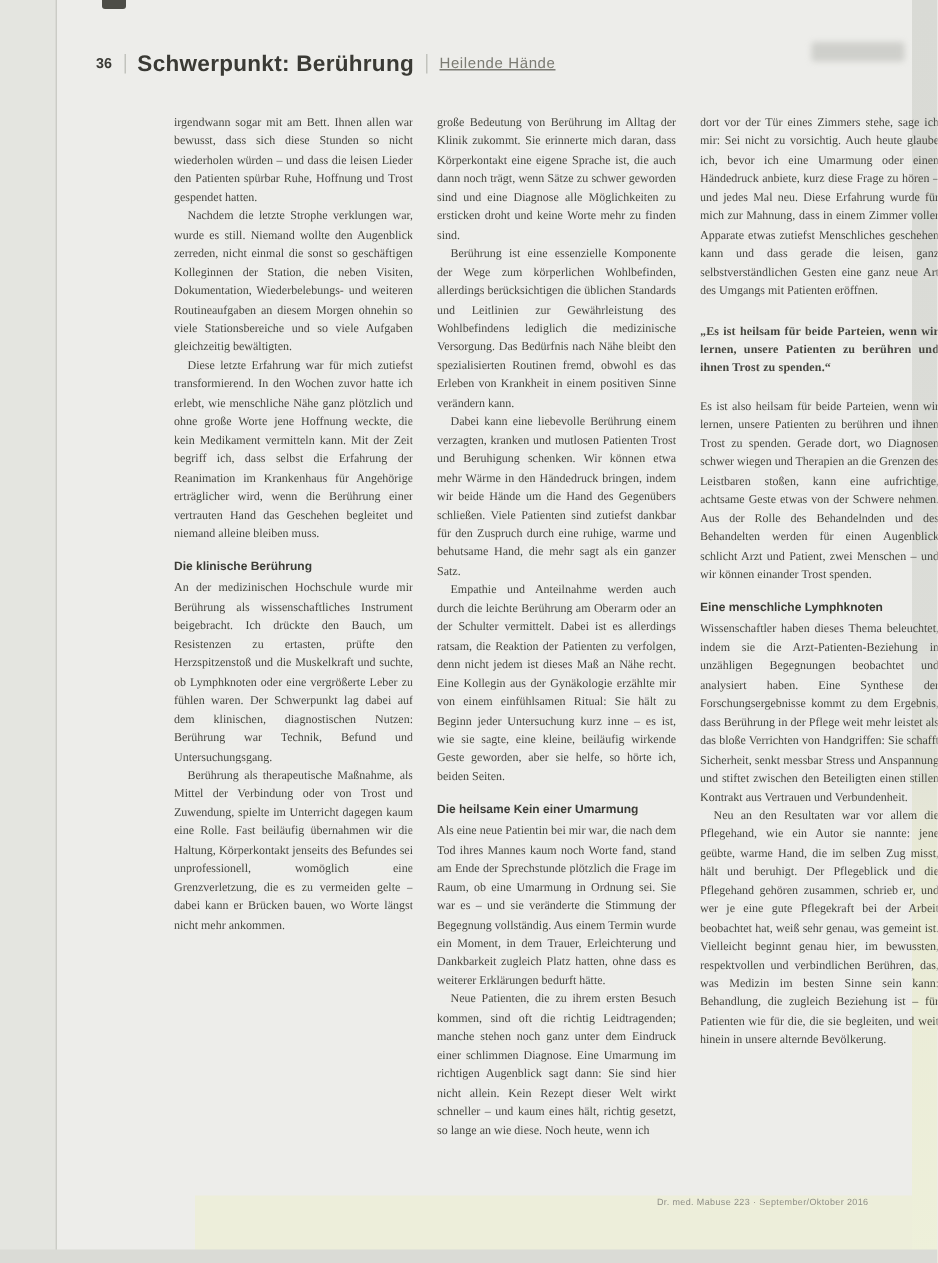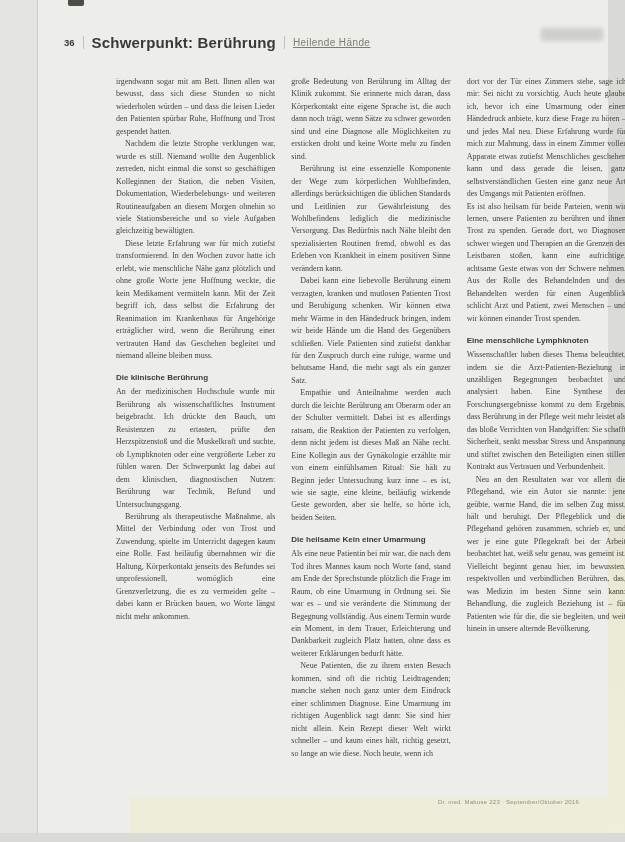--- a/index.html
+++ b/index.html
@@ -120,20 +120,21 @@
     <p class="ind">Berührung ist eine essenzielle Komponente der Wege zum körperlichen Wohlbefinden, allerdings berücksichtigen die üblichen Standards und Leitlinien zur Gewährleistung des Wohlbefindens lediglich die medizinische Versorgung. Das Bedürfnis nach Nähe bleibt den spezialisierten Routinen fremd, obwohl es das Erleben von Krankheit in einem positiven Sinne verändern kann.</p>
     <p class="ind">Dabei kann eine liebevolle Berührung einem verzagten, kranken und mutlosen Patienten Trost und Beruhigung schenken. Wir können etwa mehr Wärme in den Händedruck bringen, indem wir beide Hände um die Hand des Gegenübers schließen. Viele Patienten sind zutiefst dankbar für den Zuspruch durch eine ruhige, warme und behutsame Hand, die mehr sagt als ein ganzer Satz.</p>
     <p class="ind">Empathie und Anteilnahme werden auch durch die leichte Berührung am Oberarm oder an der Schulter vermittelt. Dabei ist es allerdings ratsam, die Reaktion der Patienten zu verfolgen, denn nicht jedem ist dieses Maß an Nähe recht. Eine Kollegin aus der Gynäkologie erzählte mir von einem einfühlsamen Ritual: Sie hält zu Beginn jeder Untersuchung kurz inne – es ist, wie sie sagte, eine kleine, beiläufig wirkende Geste geworden, aber sie helfe, so hörte ich, beiden Seiten.</p>
     <h3>Die heilsame Kein einer Umarmung</h3>
     <p>Als eine neue Patientin bei mir war, die nach dem Tod ihres Mannes kaum noch Worte fand, stand am Ende der Sprechstunde plötzlich die Frage im Raum, ob eine Umarmung in Ordnung sei. Sie war es – und sie veränderte die Stimmung der Begegnung vollständig. Aus einem Termin wurde ein Moment, in dem Trauer, Erleichterung und Dankbarkeit zugleich Platz hatten, ohne dass es weiterer Erklärungen bedurft hätte.</p>
     <p class="ind">Neue Patienten, die zu ihrem ersten Besuch kommen, sind oft die richtig Leidtragenden; manche stehen noch ganz unter dem Eindruck einer schlimmen Diagnose. Eine Umarmung im richtigen Augenblick sagt dann: Sie sind hier nicht allein. Kein Rezept dieser Welt wirkt schneller – und kaum eines hält, richtig gesetzt, so lange an wie diese. Noch heute, wenn ich</p>
   </div>
 
   <div class="col">
     <p>dort vor der Tür eines Zimmers stehe, sage ich mir: Sei nicht zu vorsichtig. Auch heute glaube ich, bevor ich eine Umarmung oder einen Händedruck anbiete, kurz diese Frage zu hören – und jedes Mal neu. Diese Erfahrung wurde für mich zur Mahnung, dass in einem Zimmer voller Apparate etwas zutiefst Menschliches geschehen kann und dass gerade die leisen, ganz selbstverständlichen Gesten eine ganz neue Art des Umgangs mit Patienten eröffnen.</p>
+    <p class="pull-quote">„Es ist heilsam für beide Parteien, wenn wir lernen, unsere Patienten zu berühren und ihnen Trost zu spenden.“</p>
     <p>Es ist also heilsam für beide Parteien, wenn wir lernen, unsere Patienten zu berühren und ihnen Trost zu spenden. Gerade dort, wo Diagnosen schwer wiegen und Therapien an die Grenzen des Leistbaren stoßen, kann eine aufrichtige, achtsame Geste etwas von der Schwere nehmen. Aus der Rolle des Behandelnden und des Behandelten werden für einen Augenblick schlicht Arzt und Patient, zwei Menschen – und wir können einander Trost spenden.</p>
     <h3>Eine menschliche Lymphknoten</h3>
     <p>Wissenschaftler haben dieses Thema beleuchtet, indem sie die Arzt-Patienten-Beziehung in unzähligen Begegnungen beobachtet und analysiert haben. Eine Synthese der Forschungsergebnisse kommt zu dem Ergebnis, dass Berührung in der Pflege weit mehr leistet als das bloße Verrichten von Handgriffen: Sie schafft Sicherheit, senkt messbar Stress und Anspannung und stiftet zwischen den Beteiligten einen stillen Kontrakt aus Vertrauen und Verbundenheit.</p>
     <p class="ind">Neu an den Resultaten war vor allem die Pflegehand, wie ein Autor sie nannte: jene geübte, warme Hand, die im selben Zug misst, hält und beruhigt. Der Pflegeblick und die Pflegehand gehören zusammen, schrieb er, und wer je eine gute Pflegekraft bei der Arbeit beobachtet hat, weiß sehr genau, was gemeint ist. Vielleicht beginnt genau hier, im bewussten, respektvollen und verbindlichen Berühren, das, was Medizin im besten Sinne sein kann: Behandlung, die zugleich Beziehung ist – für Patienten wie für die, die sie begleiten, und weit hinein in unsere alternde Bevölkerung.</p>
   </div>
 
 </main>
 
 <div class="issue-footer">Dr. med. Mabuse 223 · September/Oktober 2016</div>
 

